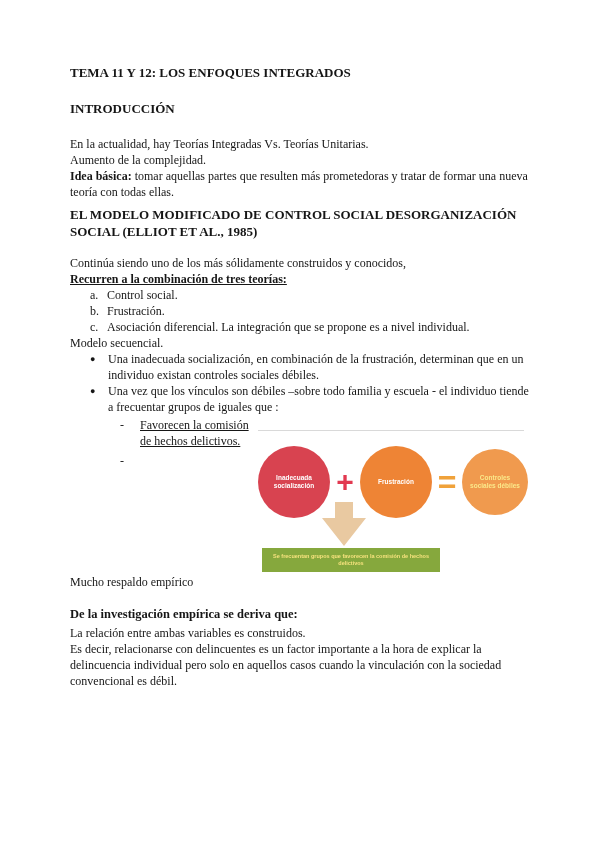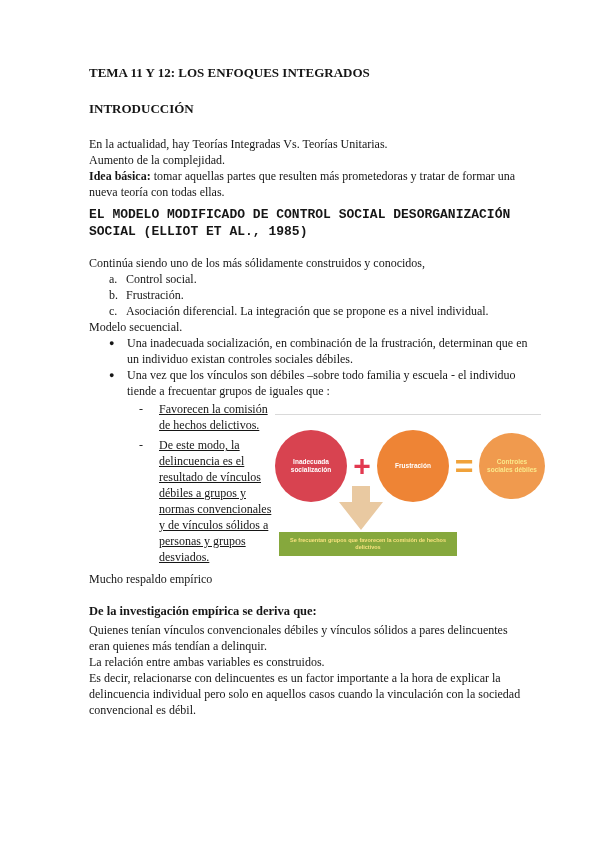--- a/index.html
+++ b/index.html
@@ -7,31 +7,31 @@
   body {
     width:600px; height:848px;
     font-family:"Liberation Serif", serif;
     color:#161616;
     overflow:hidden;
   }
   .page {
     position:relative;
     width:600px; height:848px;
     background:#ffffff;
-    padding:64px 70px 30px 89px;
+    padding:64px 70px 30px 70px;
   }
   .title {
     font-size:13px; font-weight:bold; line-height:17px;
     margin-bottom:19px;
   }
   .heading {
     font-size:13px; font-weight:bold; line-height:17px;
   }
   .intro-heading { margin-bottom:19px; }
-  .section-heading { margin-bottom:15px;font-family:Liberation Mono, monospace; }
+  .section-heading { margin-bottom:15px; }
   .section-heading .hline { display:block; }
   .line { font-size:12px; line-height:16px; }
   .bold { font-weight:bold; }
   .underline { text-decoration:underline; }
   .intro-block { margin-bottom:6px; }
   .abc-list { margin-left:20px; }
   .abc-item { display:flex; font-size:12px; line-height:16px; }
   .abc-item .marker { width:17px; flex:0 0 17px; }
   .bullet-list { margin-left:20px; }
   .bullet-item { display:flex; font-size:12px; line-height:16px; }
@@ -97,20 +97,21 @@
     <p class="line">Aumento de la complejidad.</p>
     <p class="line"><span class="bold">Idea básica:</span><span> tomar aquellas partes que resulten más prometedoras y tratar de formar una nueva teoría con todas ellas.</span></p>
   </div>
 
   <h2 class="heading section-heading">
     <span class="hline">EL MODELO MODIFICADO DE CONTROL SOCIAL DESORGANIZACIÓN</span>
     <span class="hline">SOCIAL (ELLIOT ET AL., 1985)</span>
   </h2>
 
   <p class="line">Continúa siendo uno de los más sólidamente construidos y conocidos,</p>
+  <p class="line bold underline">Recurren a la combinación de tres teorías:</p>
 
   <div class="abc-list">
     <div class="abc-item">
       <span class="marker">a.</span>
       <span>Control social.</span>
     </div>
     <div class="abc-item">
       <span class="marker">b.</span>
       <span>Frustración.</span>
     </div>
@@ -134,21 +135,20 @@
   </div>
 
   <div class="wrap-row">
     <div class="sub-col">
       <div class="subitem">
         <span class="dash">-</span>
         <span class="subtext">Favorecen la comisión de hechos delictivos.</span>
       </div>
       <div class="subitem">
         <span class="dash">-</span>
-        <span class="subtext">De este modo, la delincuencia es el resultado de vínculos débiles a grupos y normas convencionales y de vínculos sólidos a personas y grupos desviados.</span>
       </div>
     </div>
 
     <div class="diagram">
       <div class="diagram-topline"></div>
       <div class="diagram-row">
         <div class="circle c1">
           <span>Inadecuada socialización</span>
         </div>
         <div class="op plus">+</div>
@@ -167,18 +167,17 @@
         <span>Se frecuentan grupos que favorecen la comisión de hechos delictivos</span>
       </div>
     </div>
   </div>
 
   <p class="line after-row">Mucho respaldo empírico</p>
 
   <h2 class="heading conclusion-heading">De la investigación empírica se deriva que:</h2>
 
   <div class="concl">
-    <p class="line">Quienes tenían vínculos convencionales débiles y vínculos sólidos a pares delincuentes eran quienes más tendían a delinquir.</p>
     <p class="line">La relación entre ambas variables es construidos.</p>
     <p class="line">Es decir, relacionarse con delincuentes es un factor importante a la hora de explicar la delincuencia individual pero solo en aquellos casos cuando la vinculación con la sociedad convencional es débil.</p>
   </div>
 
 </div>
 
 </body></html>

